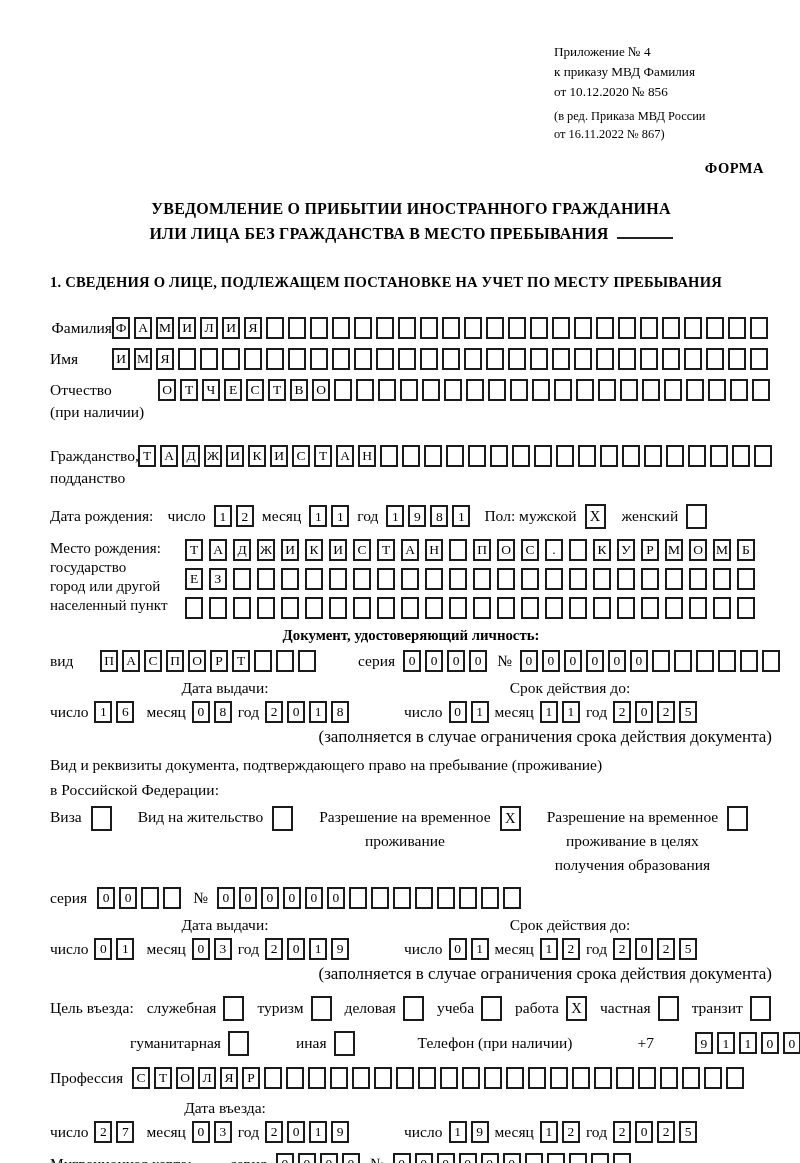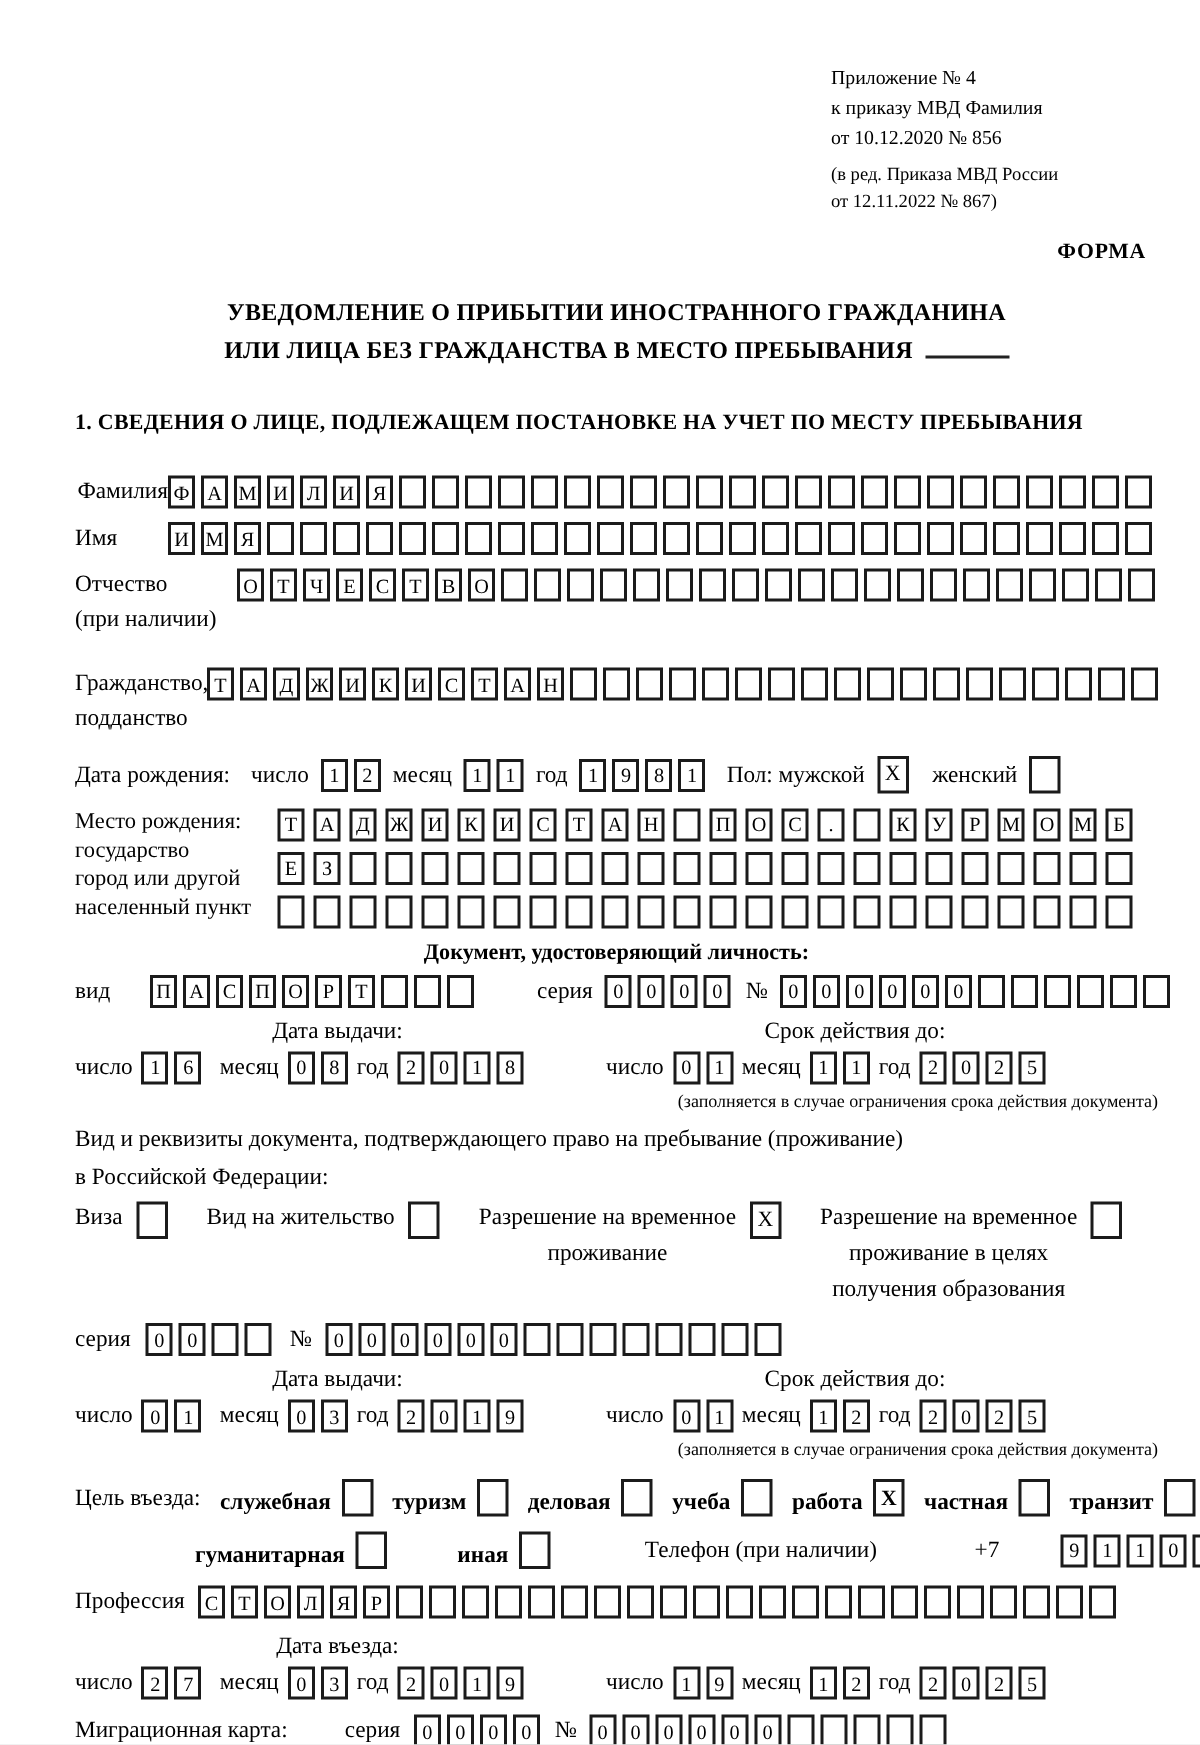--- a/index.html
+++ b/index.html
@@ -28,47 +28,47 @@
   .bp-rows {display:flex; flex-direction:column; gap:7px;}
 
   .doc-heading {text-align:center; font-weight:bold; font-size:14.8px; margin-top:8px;}
 
   .dates-header {display:flex; margin-top:7px;}
   .dh-left {flex:0 0 350px; text-align:center;}
   .dh-right {flex:0 0 300px; margin-left:20px; text-align:center;}
   .dates-row {display:flex; align-items:center; margin-top:4px;}
   .dgroup {display:flex; align-items:center; gap:6px;}
   .dgroup.right {margin-left:55px;}
-  .dates-note {display:flex; justify-content:flex-end; font-size:12px; margin-top:4px;}
+  .dates-note {display:flex; justify-content:flex-end; font-size:17px; margin-top:4px;}
 
   .res-options {display:flex; align-items:flex-start; margin-top:6px; gap:26px;}
   .res-item {display:flex; align-items:flex-start; gap:9px;}
   .res-item .opt-label {text-align:center; line-height:1.55;}
   .res-item .cb {margin-top:1px;}
 
   .purpose-row {display:flex; align-items:center; margin-top:12px; gap:13px;}
-  .pair {display:inline-flex; align-items:flex-end; gap:7px;font-weight:bold;}
+  .pair {display:inline-flex; align-items:center; gap:7px;}
 
   .guard {display:flex; margin-top:8px; align-items:flex-start;}
   .guard-labels {flex:0 0 128px; line-height:22px;}
   .guard-rows {display:flex; flex-direction:column; gap:10px;}
   .nowrap {white-space:nowrap;}
 </style>
 </head>
 <body>
 
 <div class="page">
 
   <div class="annex">
     <div>Приложение № 4</div>
     <div>к приказу МВД Фамилия</div>
     <div>от 10.12.2020 № 856</div>
     <div class="annex-note">
       <div>(в ред. Приказа МВД России</div>
-      <div>от 12.11.2022 № 867)</div>
+      <div>от 16.11.2022 № 867)</div>
     </div>
   </div>
 
   <div class="form-label">ФОРМА</div>
 
   <div class="title">
     <div>УВЕДОМЛЕНИЕ О ПРИБЫТИИ ИНОСТРАННОГО ГРАЖДАНИНА</div>
     <div><span>ИЛИ ЛИЦА БЕЗ ГРАЖДАНСТВА В МЕСТО ПРЕБЫВАНИЯ</span><span class="title-underline"></span></div>
   </div>
 

